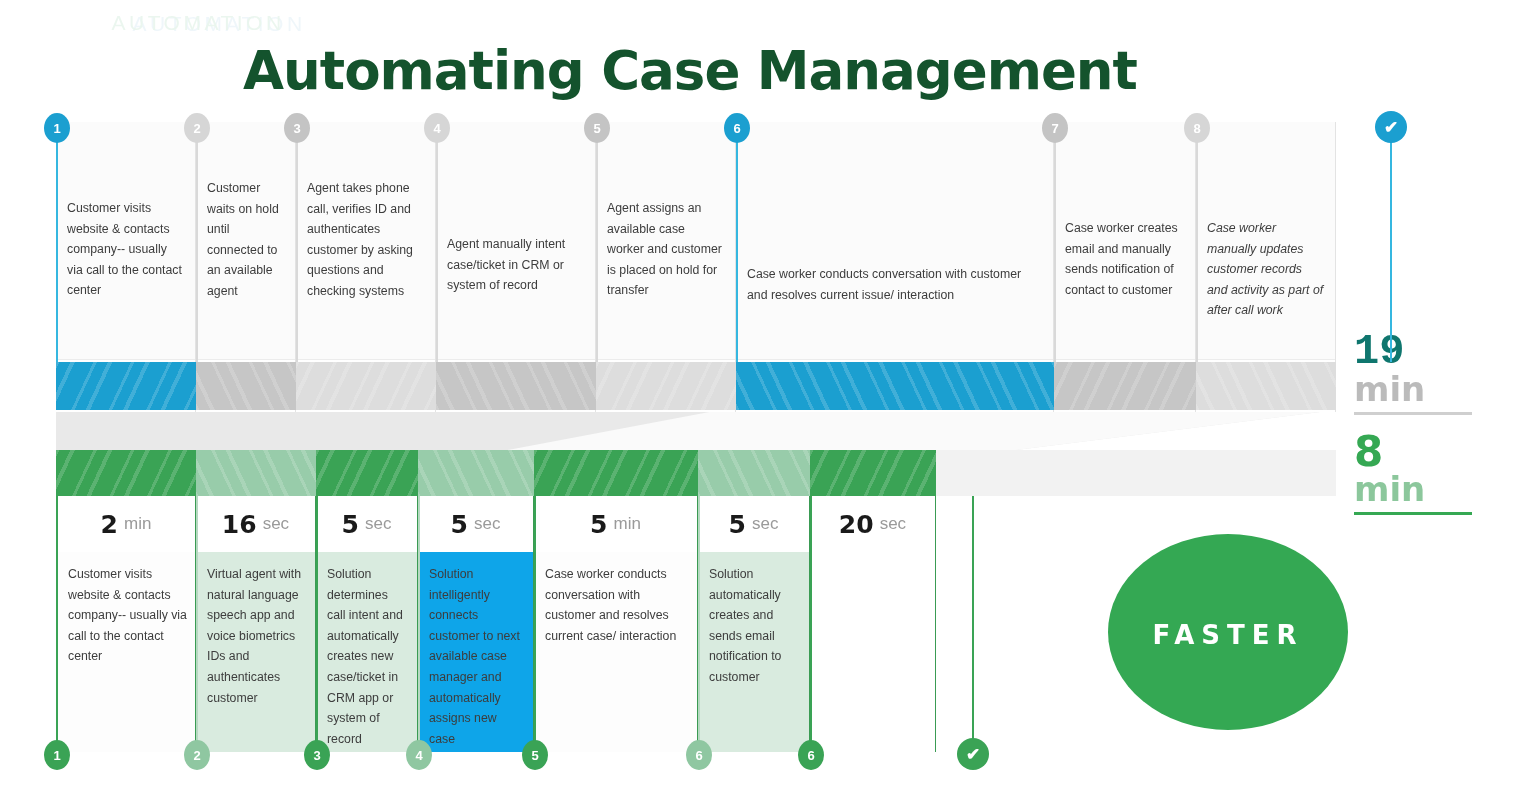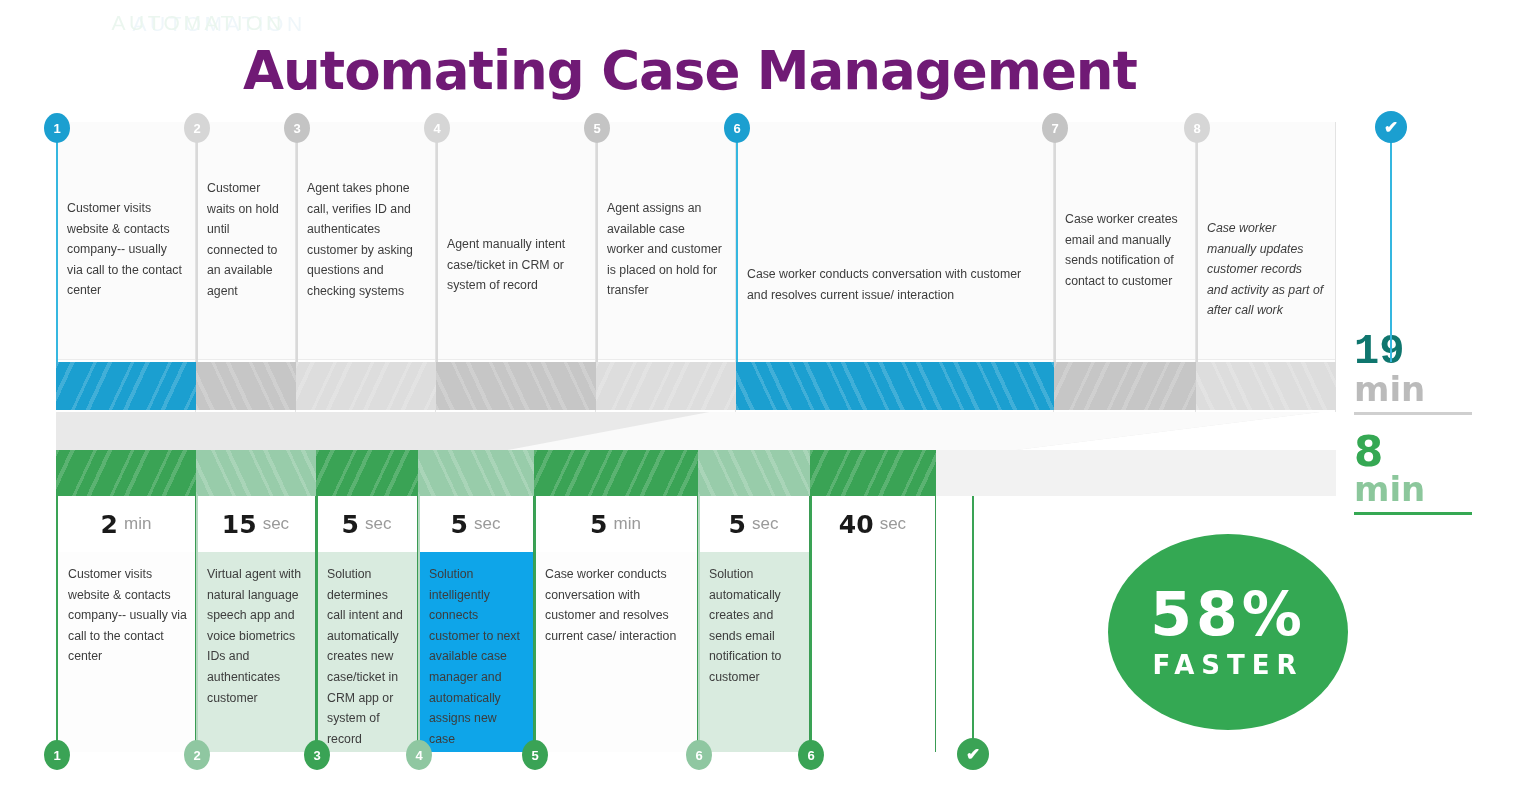--- a/index.html
+++ b/index.html
@@ -7,21 +7,21 @@
     width:1536px;height:802px;background:#ffffff;
     font-family:"Liberation Sans", sans-serif;
     overflow:hidden;position:relative;
   }
   #stage{position:absolute;left:0;top:0;width:1536px;height:802px;}
 
   
   .title{
     position:absolute;left:0;top:40px;width:1380px;text-align:center;
     font-size:53px;font-weight:bold;letter-spacing:-1px;
-    color:#701a75;font-family:"DejaVu Sans", sans-serif;
+    color:#14532d;font-family:"DejaVu Sans", sans-serif;
   }
 
   
   .pin{position:absolute;width:26px;height:30px;border-radius:50%;
        display:flex;align-items:center;justify-content:center;
        color:#fff;font-size:13px;font-weight:bold;z-index:6;}
   .pin.check{width:32px;height:32px;font-size:17px;}
   .connector{position:absolute;width:2px;z-index:2;}
 
   
@@ -137,21 +137,21 @@
         </div>
       </div>
       <div class="bcol" style="left: 680px; width: 318px;">
         <div class="desc" style="top: 142px;">Case worker conducts conversation with customer and resolves current issue/ interaction</div>
         <div class="timebox">
           <span class="tnum">5</span>
           <span class="tunit">min</span>
         </div>
       </div>
       <div class="bcol" style="left: 998px; width: 142px;">
-        <div class="desc" style="top: 87px;">Case worker creates email and manually sends notification of contact to customer</div>
+        <div class="desc" style="top: 96px;">Case worker creates email and manually sends notification of contact to customer</div>
         <div class="timebox">
           <span class="tnum">2</span>
           <span class="tunit">min</span>
         </div>
       </div>
       <div class="bcol" style="left: 1140px; width: 140px;">
         <div class="desc" style="top: 96px; font-style: italic;">Case worker manually updates customer records and activity as part of after call work</div>
         <div class="timebox">
           <span class="tnum">2</span>
           <span class="tunit">min</span>
@@ -222,21 +222,21 @@
         <div class="timebox">
           <span class="tnum">2</span>
           <span class="tunit">min</span>
         </div>
         <div class="body" style="background: rgb(253, 253, 253);">
           <div class="desc">Customer visits website &amp; contacts company-- usually via call to the contact center</div>
         </div>
       </div>
       <div class="acol" style="left: 140px; width: 120px;">
         <div class="timebox">
-          <span class="tnum">15</span>
+          <span class="tnum">16</span>
           <span class="tunit">sec</span>
         </div>
         <div class="body" style="background: rgb(217, 235, 223);">
           <div class="desc">Virtual agent with natural language speech app and voice biometrics IDs and authenticates customer</div>
         </div>
       </div>
       <div class="acol" style="left: 260px; width: 102px;">
         <div class="timebox">
           <span class="tnum">5</span>
           <span class="tunit">sec</span>
@@ -267,21 +267,21 @@
         <div class="timebox">
           <span class="tnum">5</span>
           <span class="tunit">sec</span>
         </div>
         <div class="body" style="background: rgb(217, 235, 223);">
           <div class="desc">Solution automatically creates and sends email notification to customer</div>
         </div>
       </div>
       <div class="acol" style="left: 754px; width: 126px;">
         <div class="timebox">
-          <span class="tnum">40</span>
+          <span class="tnum">20</span>
           <span class="tunit">sec</span>
         </div>
       </div>
     </div>
 
   <div id="markers">
       <div class="connector" style="left: 56px; top: 136px; height: 226px; background: rgb(53, 183, 224);"></div>
       <div class="pin" style="left: 44px; top: 113px; background: rgb(27, 159, 208);">1</div>
       <div class="connector" style="left: 196px; top: 136px; height: 226px; background: rgb(217, 217, 217);"></div>
       <div class="pin" style="left: 184px; top: 113px; background: rgb(214, 214, 214);">2</div>
@@ -323,18 +323,17 @@
     <div class="rule" style="background:#cfcfcf;"></div>
   </div>
   <div class="total" style="left:1354px;top:434px;">
     <div class="num" style="color:#35a853;">8</div>
     <div class="unit" style="color:#8cc79c;">min</div>
     <div class="rule" style="background:#35a853;"></div>
   </div>
 
   <div id="badge">
     <div id="badgeCircle" style="background: rgb(52, 168, 83);">
-      <div id="badgePct">58%</div>
       <div id="badgeWord">FASTER</div>
     </div>
   </div>
 
 </div>
 
 </body></html>

